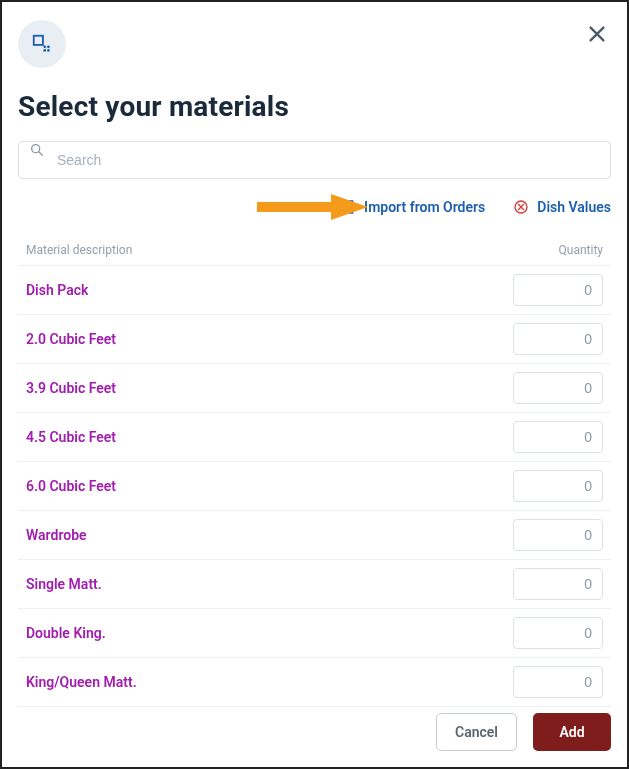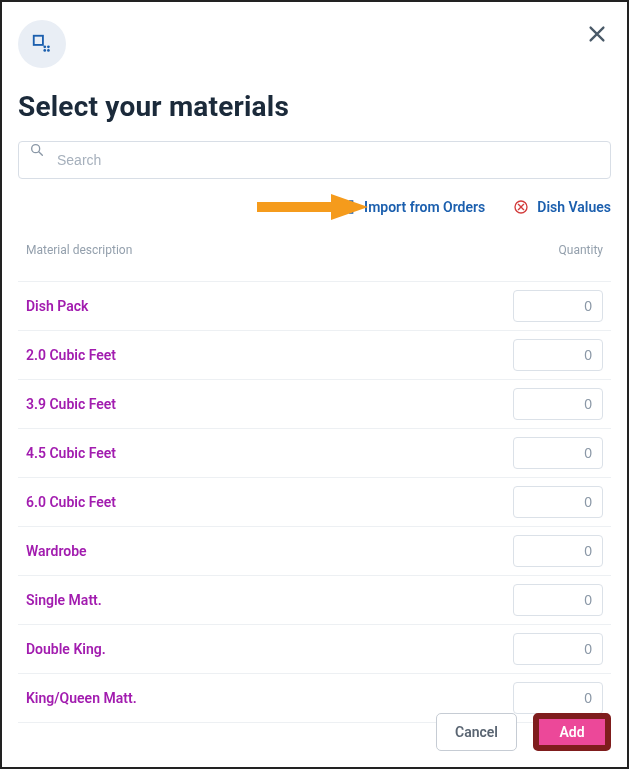--- a/index.html
+++ b/index.html
@@ -85,21 +85,21 @@
     transform:translateY(-50%);
     width:115px;
     height:30px;
     pointer-events:none;
   }
   .table-head {
     display:flex;
     justify-content:space-between;
     color:#94a0ad;
     font-size:12px;
-    padding:16px 8px 24px 8px;
+    padding:16px 8px 8px 8px;
     border-bottom:1px solid #edf0f3;
   }
   .rows {
     margin-bottom:60px;
   }
   .row {
     display:flex;
     align-items:center;
     justify-content:space-between;
     height:49px;
@@ -120,42 +120,43 @@
     padding:0 10px;
     font-size:14px;
     color:#8a97a6;
     background:#fff;
   }
   .footer {
     position:absolute;
     right:16px;
     bottom:16px;
     display:flex;
-    gap:16px;
+    gap:0;
     padding-left:46px;
   }
   .btn {
     min-width:78px;
     height:38px;
     border-radius:5px;
     font-size:14px;
     font-weight:600;
     display:flex; align-items:center; justify-content:center;
     cursor:pointer;
     padding:0 18px;
   }
   .btn-cancel {
     background:#fff;
     border:1px solid #c6ccd4;
     color:#5a6572;
   }
   .btn-add {
-    background:#ec4899;
+    background:#7f1d1d;
     border:6px solid #7f1d1d;
     color:#fff;
+    margin-left:16px;
   }
 </style>
 </head>
 <body>
 
 <div class="dialog">
 
   <div class="top-row">
     <div class="app-icon-circle">
       <svg width="22" height="22" viewBox="0 0 24 24">

